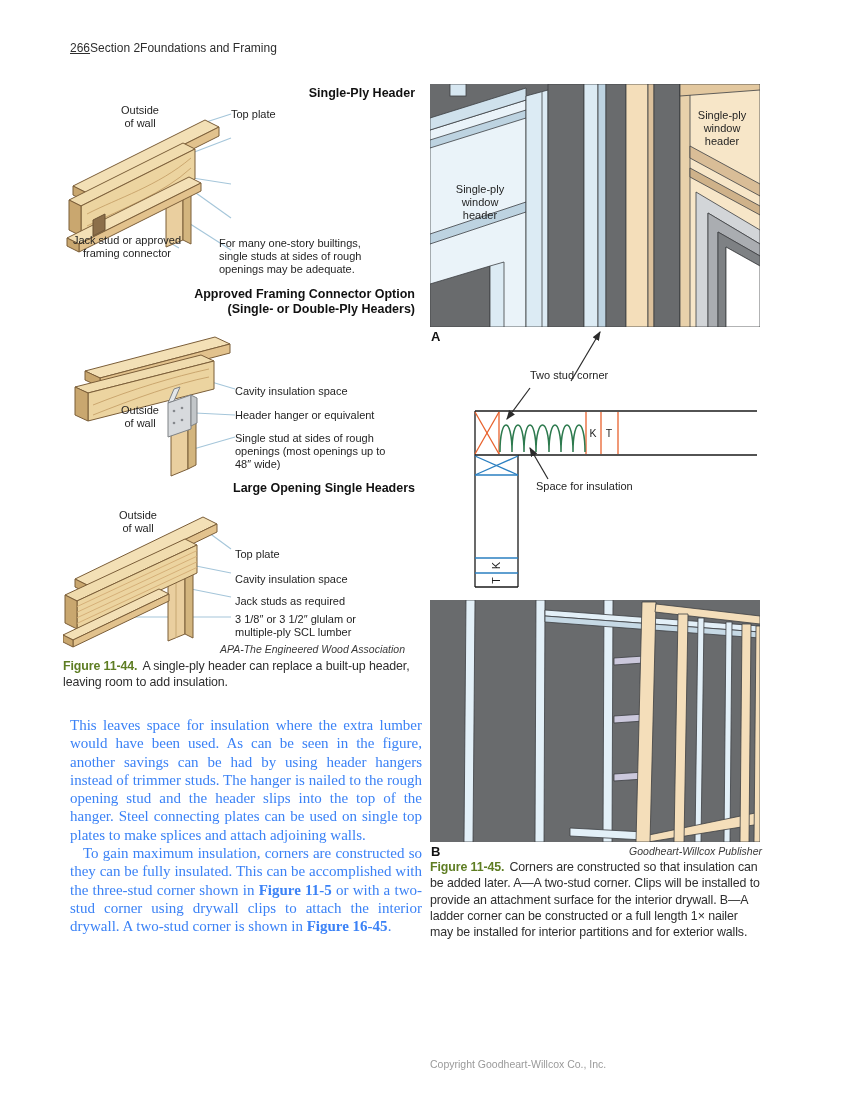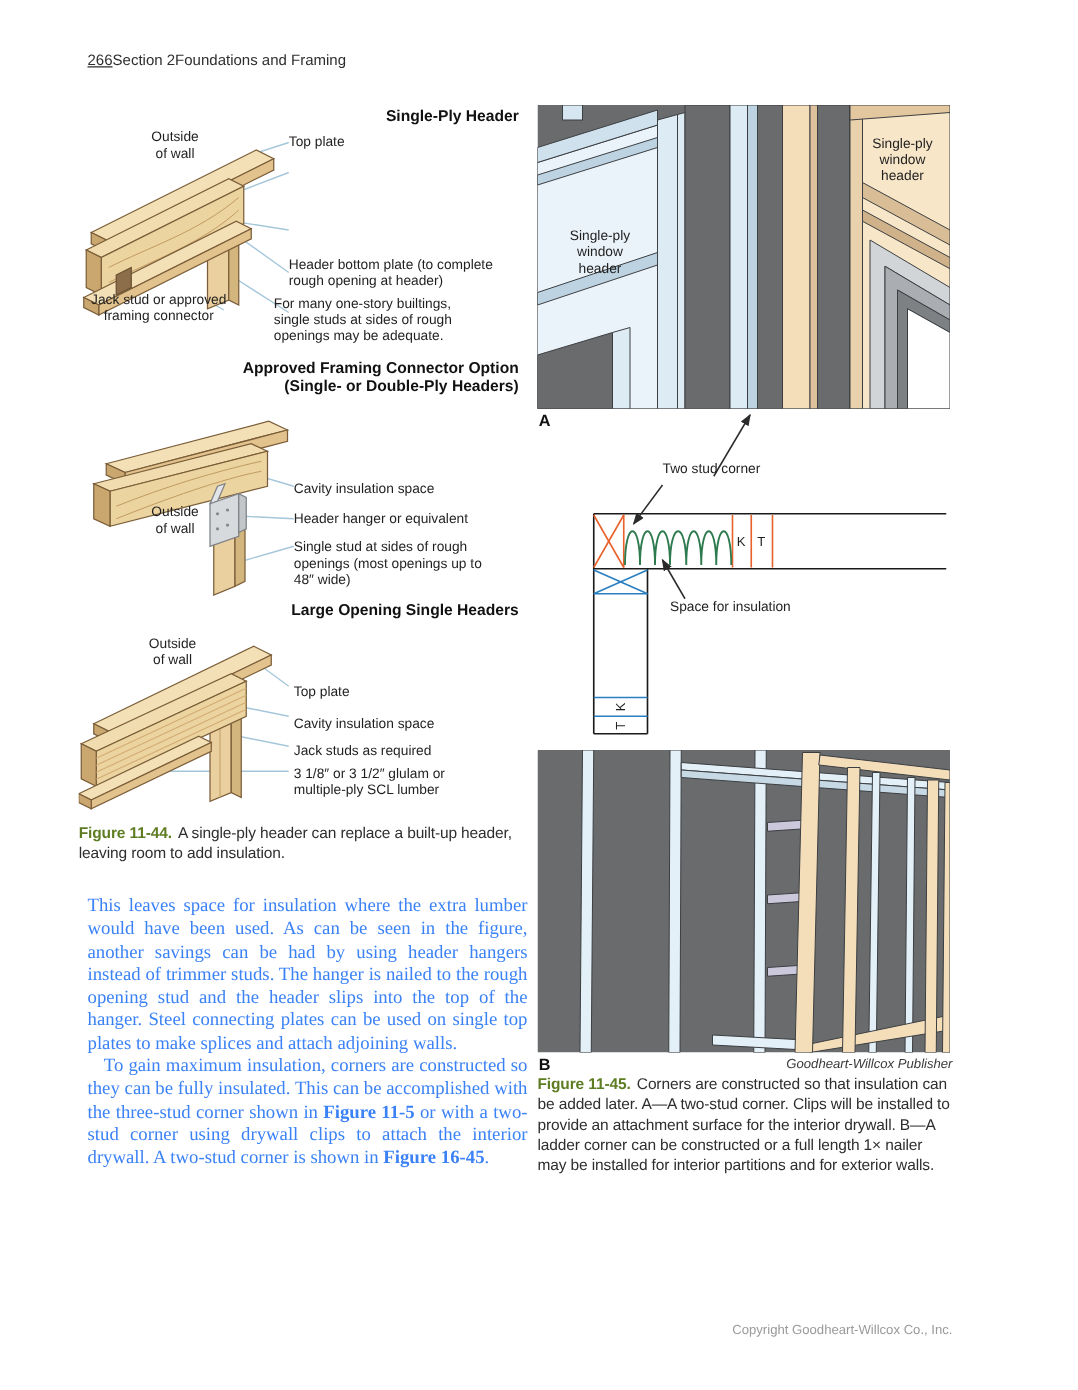--- a/index.html
+++ b/index.html
@@ -22,21 +22,21 @@
   .cap{position:absolute;font-size:12.4px;line-height:16.3px;color:#2e2e2e;letter-spacing:-0.1px;}
   .cap .fl{color:#5e7d23;font-weight:bold;margin-right:5px;}
   
   .bodytext{position:absolute;left:70px;top:716px;width:352px;
             font-family:"Liberation Serif",serif;font-size:15px;line-height:18.3px;
             color:#3b82f6;text-align:justify;}
   .bodytext p{margin:0;}
   .bodytext p.ind{text-indent:13px;}
   
   .marker{position:absolute;font-weight:bold;font-size:13px;color:#111;}
-  .copyright{position:absolute;font-size:10.5px;color:#9a9a9a;text-align:right;}
+  .copyright{position:absolute;font-size:10.5px;color:#9a9a9a;text-align:left;}
   svg{display:block;}
 </style>
 </head>
 <body>
 
 <div class="page">
 
   <div class="runhead">
     <span class="rh-num">266</span><span class="rh-sec">Section 2</span><span>Foundations and Framing</span>
   </div>
@@ -80,22 +80,20 @@
         <polygon points="4,140 126,79 138,85 16,146" fill="#f3e0b6"></polygon>
         <polygon points="16,146 138,85 138,93 16,154" fill="#e2c28d"></polygon>
         <polygon points="4,140 16,146 16,154 4,148" fill="#c9a76f"></polygon>
       </g>
 
       <polygon points="30,122 42,116 42,132 30,138" fill="#8c6f4a" stroke="#6b5233" stroke-width="1"></polygon>
     </svg>
     <div class="lbl ctr" style="left:35px;top:18px;width:84px;">Outside
 of wall</div>
     <div class="lbl" style="left:168px;top:22px;">Top plate</div>
-    <div class="lbl" style="left:168px;top:120px;">Header bottom plate (to complete
-rough opening at header)</div>
     <div class="lbl" style="left:156px;top:151px;">For many one-story builtings,
 single studs at sides of rough
 openings may be adequate.</div>
     <div class="lbl ctr" style="left:0;top:148px;width:128px;">Jack stud or approved
 framing connector</div>
   </div>
 
   <div class="diagblock" style="left:63px;top:287px;width:352px;height:192px;">
     <div class="dtitle" style="top:0;">Approved Framing Connector Option</div>
     <div class="dtitle" style="top:15px;">(Single- or Double-Ply Headers)</div>
@@ -190,20 +188,21 @@
     </svg>
     <div class="lbl ctr" style="left:33px;top:28px;width:84px;">Outside
 of wall</div>
     <div class="lbl" style="left:172px;top:67px;">Top plate</div>
     <div class="lbl" style="left:172px;top:92px;">Cavity insulation space</div>
     <div class="lbl" style="left:172px;top:114px;">Jack studs as required</div>
     <div class="lbl" style="left:172px;top:132px;">3 1/8″ or 3 1/2″ glulam or
 multiple-ply SCL lumber</div>
   </div>
 
+  <div class="credit" style="left:63px;top:643px;width:342px;">APA-The Engineered Wood Association</div>
 
   <div class="cap" style="left:63px;top:658px;width:348px;">
     <span class="fl">Figure 11-44.</span><span>A single-ply header can replace a built-up header, leaving room to add insulation.</span>
   </div>
 
   <div class="bodytext">
     <p>This leaves space for insulation where the extra lumber would have been used. As can be seen in the figure, another savings can be had by using header hangers instead of trimmer studs. The hanger is nailed to the rough opening stud and the header slips into the top of the hanger. Steel connecting plates can be used on single top plates to make splices and attach adjoining walls.</p>
     <p class="ind"><span>To gain maximum insulation, corners are constructed so they can be fully insulated. This can be accomplished with the three-stud corner shown in </span><b>Figure 11-5</b><span> or with a two-stud corner using drywall clips to attach the interior drywall. A two-stud corner is shown in </span><b>Figure 16-45</b><span>.</span></p>
   </div>
 

